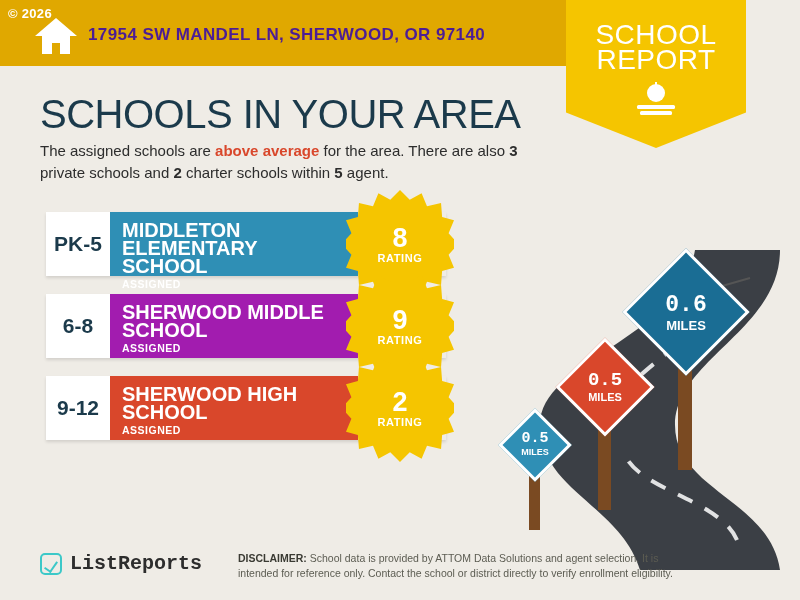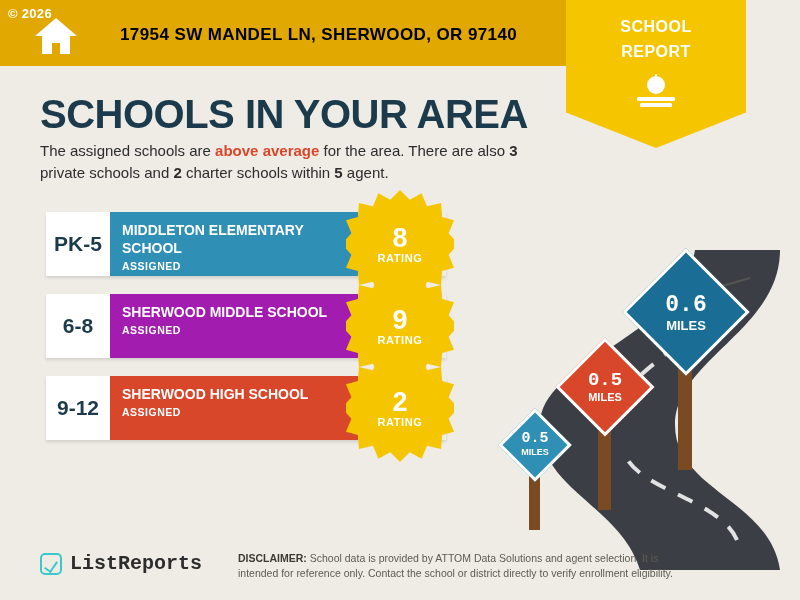--- a/index.html
+++ b/index.html
@@ -26,48 +26,47 @@
     position: absolute; top: 6px; left: 8px;
     font-size: 13px; font-weight: bold; color: #ffffff;
     letter-spacing: .3px;
   }
   .home-icon {
     position: absolute; top: 16px; left: 34px;
     width: 44px; height: 40px;
   }
   .address {
     position: absolute; top: 25px; left: 88px;
-    font-size: 17px; color: #000000; font-weight: bold;
+    font-size: 17px; color: #4c1d95; font-weight: bold;
     letter-spacing: .4px;
-    margin-left: 32px;
   }
 
   
   .badge {
     position: absolute; top: 0; left: 566px;
     width: 180px; height: 148px;
     background: #f5c500;
     clip-path: polygon(0 0, 100% 0, 100% 76%, 50% 100%, 0 76%);
     text-align: center;
   }
   .badge-title {
-    margin-top: 14px;
-    font-size: 16px; font-weight: bold; color: #ffffff;
+    margin-top: 22px;
+    font-size: 28px; font-weight: normal; color: #ffffff;
     line-height: 25px; letter-spacing: .5px;
   }
   .badge-icon {
     margin: 8px auto 0;
     width: 54px; height: 40px;
     position: relative;
   }
 
   
   .headline {
     position: absolute; top: 92px; left: 40px;
-    font-size: 40px; font-weight: bold; color: #1b3a4b;
+    font-size: 40px; font-weight: normal; color: #1b3a4b;
     letter-spacing: -.5px;
   }
   .subhead {
     position: absolute; top: 140px; left: 40px;
     width: 520px;
     font-size: 15px; color: #2d2d2d; line-height: 22px;
   }
   .subhead b { color: #2d2d2d; }
   .hl-red { color: #d9472b; font-weight: bold; }
 
@@ -83,21 +82,21 @@
   .grade {
     width: 64px; background: #ffffff;
     display: flex; align-items: center; justify-content: center;
     font-size: 21px; font-weight: bold; color: #1b3a4b;
   }
   .namebox {
     width: 248px;
     padding: 9px 12px 0 12px;
     color: #ffffff;
   }
-  .sname { font-size: 14px; font-weight: bold; line-height: 18px; }
+  .sname { font-size: 20px; font-weight: bold; line-height: 18px; }
   .assigned { font-size: 10.5px; font-weight: bold; margin-top: 3px; letter-spacing: .5px; }
   .starburst {
     position: absolute; top: -22px; left: 300px;
     width: 108px; height: 108px;
     display: flex; flex-direction: column;
     align-items: center; justify-content: center;
     color: #ffffff;
   }
   .star-shape {
     position: absolute; inset: 0;

